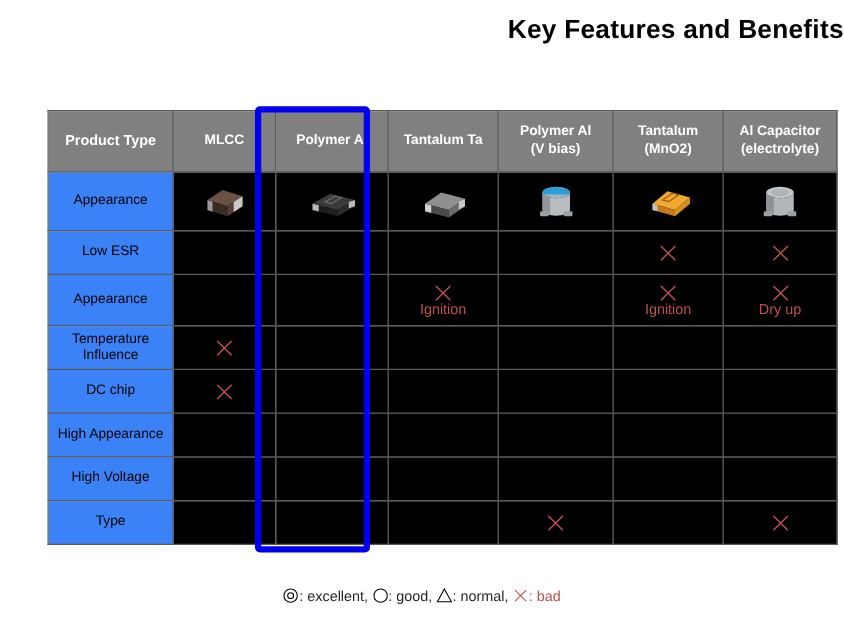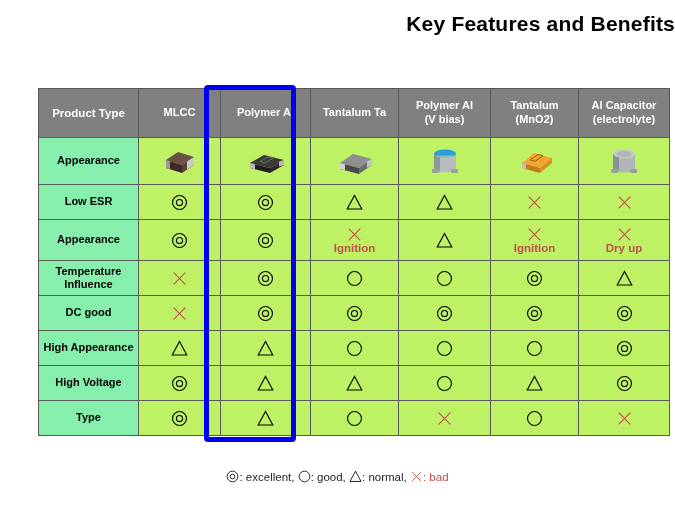--- a/index.html
+++ b/index.html
@@ -51,31 +51,30 @@
     font-weight: bold;
     height: 44px;
     line-height: 1.25;
     padding: 2px 3px;
   }
   tr.header-row th.col-product {
     font-size: 11.5px;
   }
   
   td.rowlabel {
-    background: #86efac;
+    background: #3b82f6;
     color: #000000;
     font-size: 11px;
-    font-weight: bold;
+    font-weight: normal;
     line-height: 1.2;
     padding: 2px 3px;
   }
   td.cell {
-    background: #bef264;
+    background: #000000;
     height: 34px;
-    font-weight: bold;
   }
   tr.appearance-row td.cell {
     height: 46px;
   }
   tr.reliability-row td.cell,
   tr.reliability-row td.rowlabel {
     height: 40px;
   }
   .sym {
     display: inline-block;
@@ -401,21 +400,21 @@
             <div class="cellstack">
               <span class="sym">
                 <svg width="17" height="17" viewBox="0 0 20 20">
                   <path d="M10 1.8 L18.6 17.6 L1.4 17.6 Z" fill="none" stroke="#000" stroke-width="1.3" stroke-linejoin="miter"></path>
                 </svg>
               </span>
             </div>
           </td>
         </tr>
         <tr class="dc-bias-row">
-          <td class="rowlabel">DC good</td>
+          <td class="rowlabel">DC chip</td>
           <td class="cell">
             <div class="cellstack">
               <span class="sym">
                 <svg width="17" height="17" viewBox="0 0 20 20">
                   <path d="M3.2 3.2 L16.8 16.8 M16.8 3.2 L3.2 16.8" fill="none" stroke="#c0504d" stroke-width="1.3"></path>
                 </svg>
               </span>
             </div>
           </td>
           <td class="cell">

